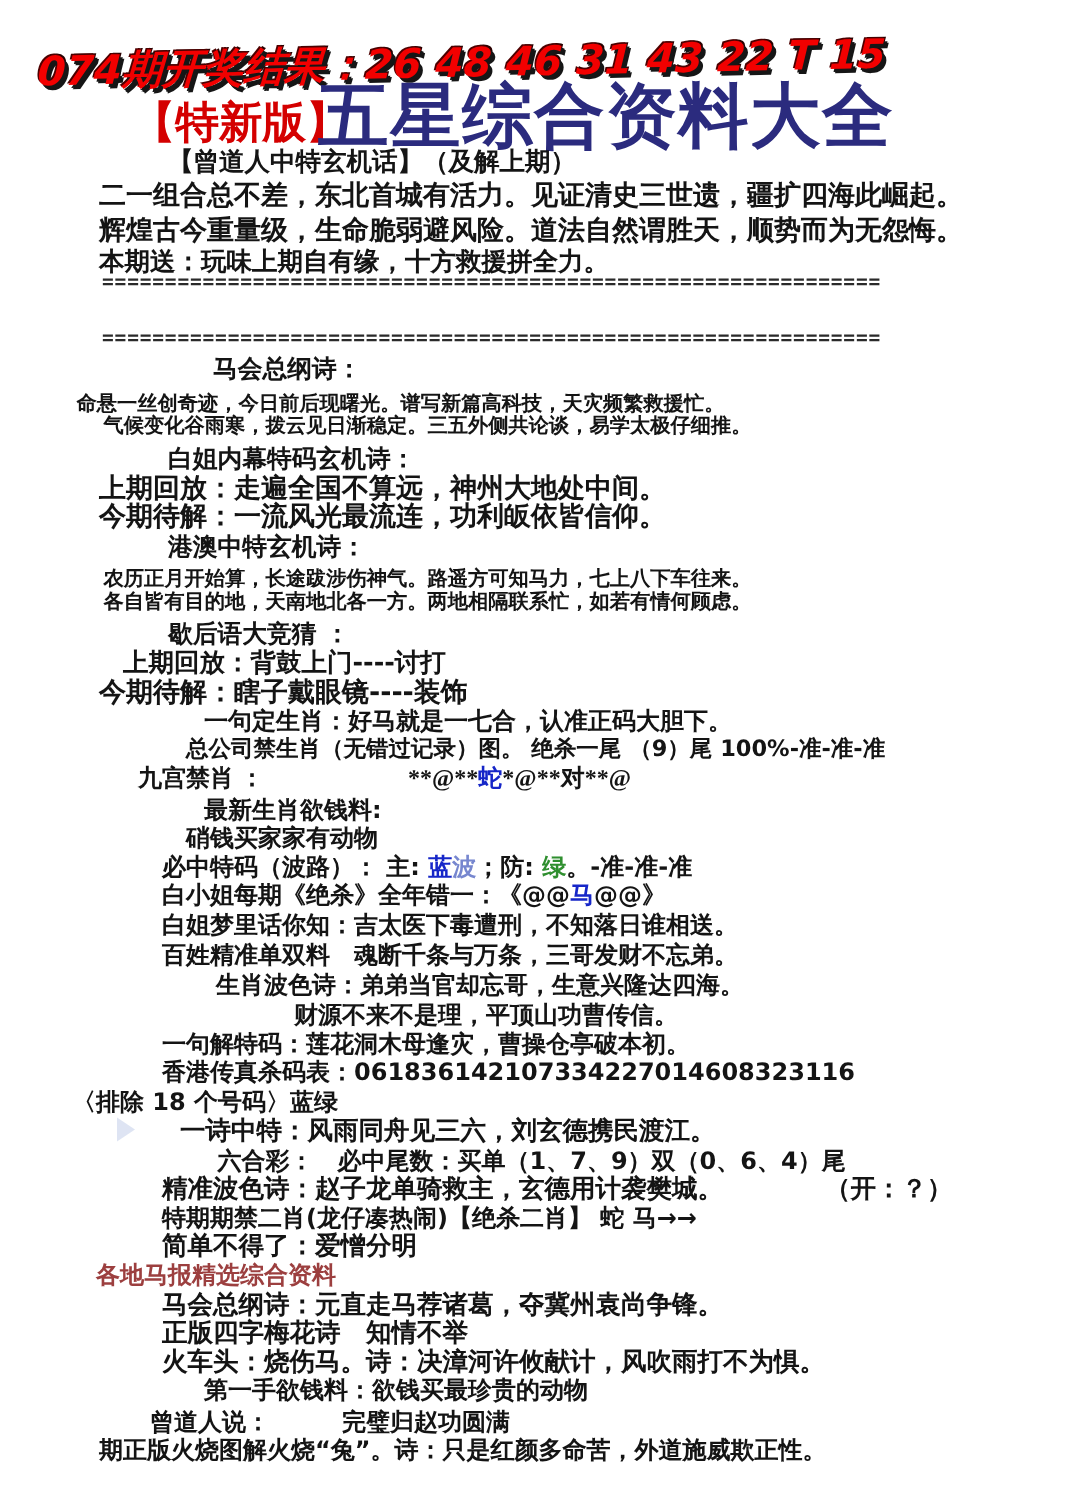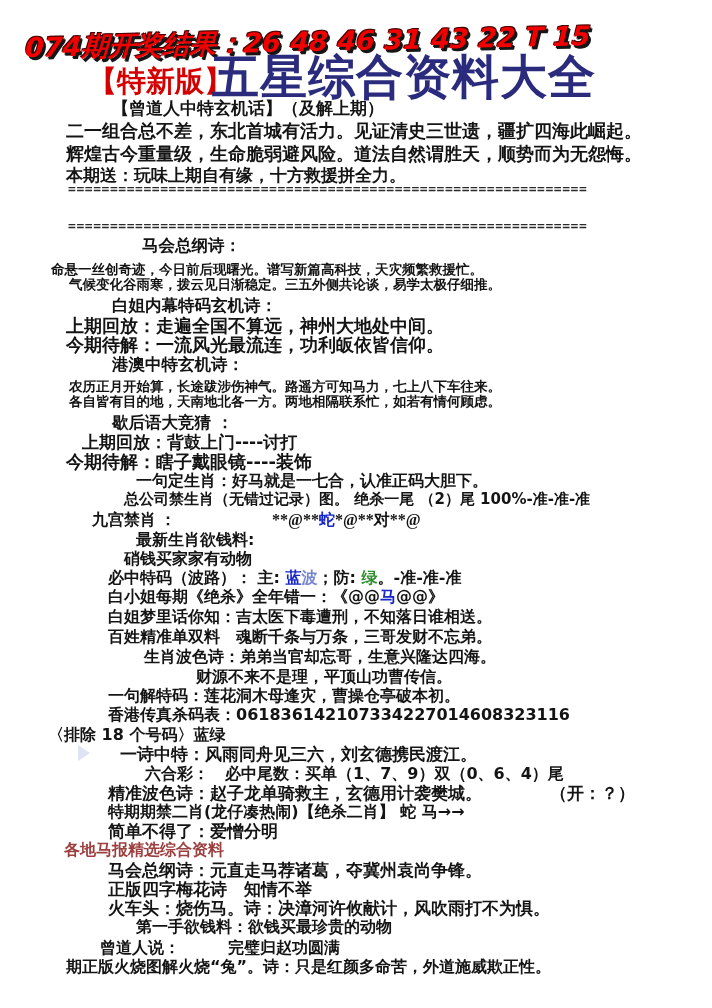--- a/index.html
+++ b/index.html
@@ -68,21 +68,21 @@
       <div class="line h" style="top: 297px; left: 112px;">白姐内幕特码玄机诗：</div>
       <div class="line b18" style="top: 316px; left: 66px;">上期回放：走遍全国不算远，神州大地处中间。</div>
       <div class="line b18" style="top: 335px; left: 66px;">今期待解：一流风光最流连，功利皈依皆信仰。</div>
       <div class="line h" style="top: 356px; left: 112px;">港澳中特玄机诗：</div>
       <div class="line s" style="top: 379px; left: 69px;">农历正月开始算，长途跋涉伤神气。路遥方可知马力，七上八下车往来。</div>
       <div class="line s" style="top: 394px; left: 69px;">各自皆有目的地，天南地北各一方。两地相隔联系忙，如若有情何顾虑。</div>
       <div class="line h" style="top: 414px; left: 112px;">歇后语大竞猜 ：</div>
       <div class="line b17" style="top: 433px; left: 82px;">上期回放：背鼓上门----讨打</div>
       <div class="line b18" style="top: 452px; left: 66px;">今期待解：瞎子戴眼镜----装饰</div>
       <div class="line b16" style="top: 472px; left: 136px;">一句定生肖：好马就是一七合，认准正码大胆下。</div>
-      <div class="line b15" style="top: 491px; left: 124px;">总公司禁生肖（无错过记录）图。 绝杀一尾 （2）尾 100%-准-准-准</div>
+      <div class="line b15" style="top: 491px; left: 124px;">总公司禁生肖（无错过记录）图。 绝杀一尾 （9）尾 100%-准-准-准</div>
       <div class="line b16" style="top: 511px; left: 92px; font-family: Liberation Serif, serif;"><span>九宫禁肖 ：　　　　　　**@**</span><span class="c-blue">蛇</span><span>*@**对**@</span></div>
       <div class="line b16" style="top: 531px; left: 136px;">最新生肖欲钱料:</div>
       <div class="line b16" style="top: 550px; left: 124px;">硝钱买家家有动物</div>
       <div class="line b16" style="top: 569px; left: 108px;"><span>必中特码（波路）： 主: </span><span class="c-blue">蓝</span><span class="c-blue2">波</span><span>；防: </span><span class="c-green">绿</span><span>。-准-准-准</span></div>
       <div class="line b16" style="top: 588px; left: 108px;"><span>白小姐每期《绝杀》全年错一：《@@</span><span class="c-blue">马</span><span>@@》</span></div>
       <div class="line b16" style="top: 608px; left: 108px;">白姐梦里话你知：吉太医下毒遭刑，不知落日谁相送。</div>
       <div class="line b16" style="top: 628px; left: 108px;">百姓精准单双料　魂断千条与万条，三哥发财不忘弟。</div>
       <div class="line b16" style="top: 648px; left: 108px; margin-left: 36px;">生肖波色诗：弟弟当官却忘哥，生意兴隆达四海。</div>
       <div class="line b16" style="top: 668px; left: 196px;">财源不来不是理，平顶山功曹传信。</div>
       <div class="line b16" style="top: 687px; left: 108px;">一句解特码：莲花洞木母逢灾，曹操仓亭破本初。</div>

